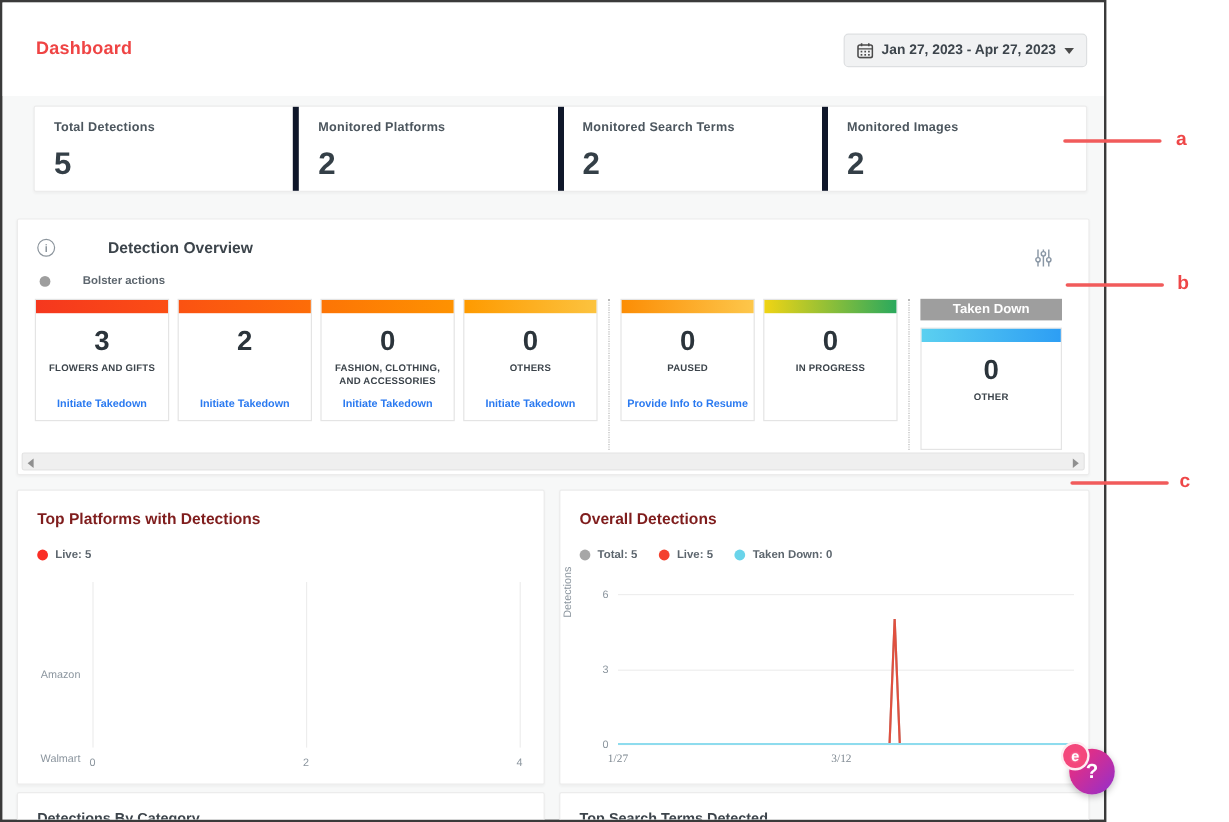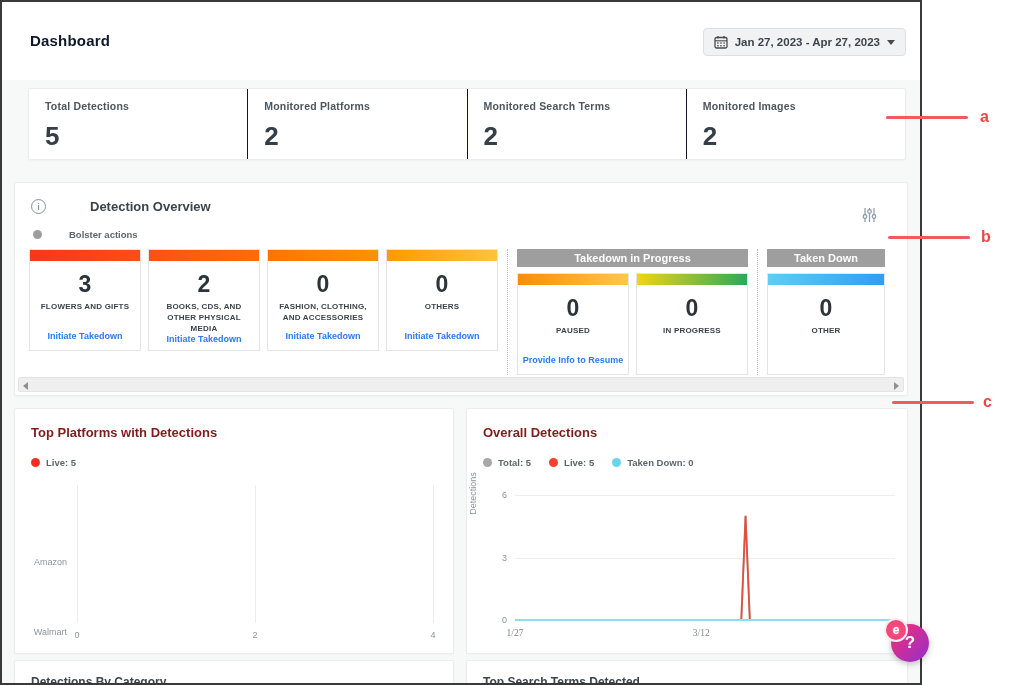--- a/index.html
+++ b/index.html
@@ -4,33 +4,33 @@
 <style>
   * { margin:0; padding:0; box-sizing:border-box; }
   body { font-family:"Liberation Sans","DejaVu Sans",sans-serif; background:#ffffff; }
   #canvas { position:relative; width:1024px; height:685px; background:#ffffff; overflow:hidden; }
 
   
   #window { position:absolute; left:0; top:0; width:922px; height:685px;
             border:2px solid #3a3a3a; background:#f7f8f8; overflow:hidden; }
 
   .appheader { position:absolute; left:0; top:0; width:100%; height:78px; background:#ffffff; }
-  .page-title { position:absolute; left:28px; top:30px; font-size:15px; font-weight:700; color:#0f172a; letter-spacing:.2px; }
+  .page-title { position:absolute; left:28px; top:30px; font-size:15px; font-weight:700; color:#ef4444; letter-spacing:.2px; }
   .datebtn { position:absolute; right:14px; top:26px; height:28px; padding:0 10px;
              display:flex; align-items:center; gap:7px; background:#f1f2f3; border:1px solid #dddfe1;
              border-radius:4px; cursor:pointer; }
   .datebtn span.txt { font-size:11.5px; font-weight:700; color:#3d454c; }
   .caret { width:0; height:0; border-left:4px solid transparent; border-right:4px solid transparent; border-top:5px solid #4a4a4a; }
 
   .card { position:absolute; background:#ffffff; border:1px solid #ececec; border-radius:2px;
           box-shadow:0 1px 2px rgba(0,0,0,.03); }
 
   
   #stats { left:26px; top:86px; width:878px; height:72px; display:flex; }
-  .stat { flex:1; padding:11px 16px 10px; border-right:1px solid #0f172a; display:flex; flex-direction:column; }
+  .stat { flex:1; padding:11px 16px 10px; border-right:5px solid #0f172a; display:flex; flex-direction:column; }
   .stat:last-child { border-right:none; }
   .stat .lbl { font-size:10.5px; font-weight:700; color:#4c565e; letter-spacing:.2px; }
   .stat .val { margin-top:auto; font-size:26px; font-weight:600; color:#343f47; line-height:1; }
 
   
   #overview { left:12px; top:180px; width:894px; height:214px; }
   .ov-title { position:absolute; left:16px; top:16px; display:flex; align-items:center; gap:8px; }
   .ov-title .txt { font-size:13px; font-weight:700; color:#3c444b;padding-left:36px; }
   .info-ic { width:15px; height:15px; border:1.4px solid #8b949c; border-radius:50%;
              color:#8b949c; font-size:9px; font-weight:700; display:flex; align-items:center; justify-content:center; }
@@ -178,40 +178,38 @@
           <div class="cards-row">
             <div class="dcard">
               <div class="dcard-bar" style="background: linear-gradient(90deg, rgb(245, 55, 30), rgb(251, 78, 20));"></div>
               <div class="dcard-count">3</div>
               <div class="dcard-label">FLOWERS AND GIFTS</div>
               <a class="dcard-link">Initiate Takedown</a>
             </div>
             <div class="dcard">
               <div class="dcard-bar" style="background: linear-gradient(90deg, rgb(251, 82, 18), rgb(253, 109, 8));"></div>
               <div class="dcard-count">2</div>
-              <div class="dcard-label">BOOKS, CDS, AND OTHER PHYSICAL MEDIA</div>
               <a class="dcard-link">Initiate Takedown</a>
             </div>
             <div class="dcard">
               <div class="dcard-bar" style="background: linear-gradient(90deg, rgb(253, 116, 5), rgb(254, 146, 1));"></div>
               <div class="dcard-count">0</div>
               <div class="dcard-label">FASHION, CLOTHING, AND ACCESSORIES</div>
               <a class="dcard-link">Initiate Takedown</a>
             </div>
             <div class="dcard">
               <div class="dcard-bar" style="background: linear-gradient(90deg, rgb(254, 154, 0), rgb(252, 195, 63));"></div>
               <div class="dcard-count">0</div>
               <div class="dcard-label">OTHERS</div>
               <a class="dcard-link">Initiate Takedown</a>
             </div>
           </div>
         </div>
 
         <div class="grp">
-          <div class="grp-head">Takedown in Progress</div>
           <div class="cards-row">
             <div class="dcard">
               <div class="dcard-bar" style="background: linear-gradient(90deg, rgb(252, 141, 5), rgb(253, 199, 75));"></div>
               <div class="dcard-count">0</div>
               <div class="dcard-label">PAUSED</div>
               <a class="dcard-link">Provide Info to Resume</a>
             </div>
             <div class="dcard">
               <div class="dcard-bar" style="background: linear-gradient(90deg, rgb(240, 212, 20), rgb(42, 169, 93));"></div>
               <div class="dcard-count">0</div>

